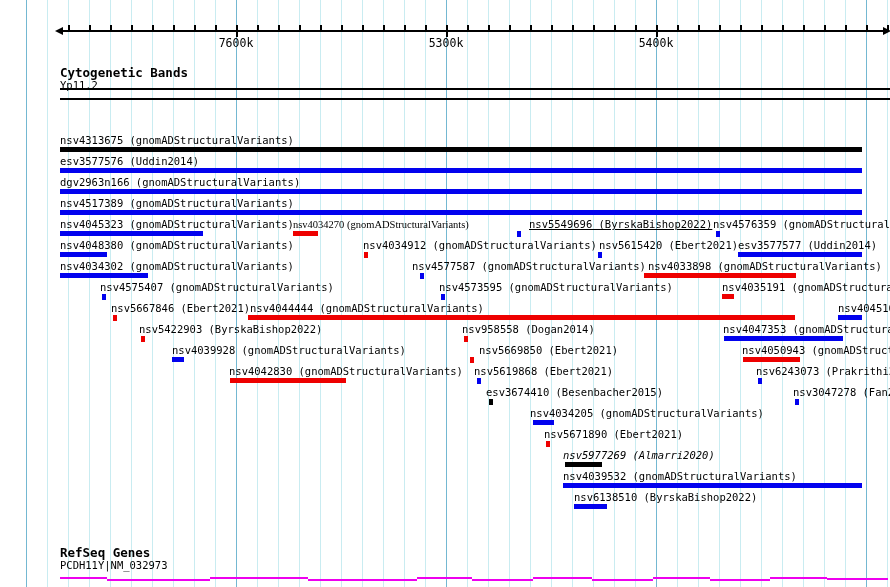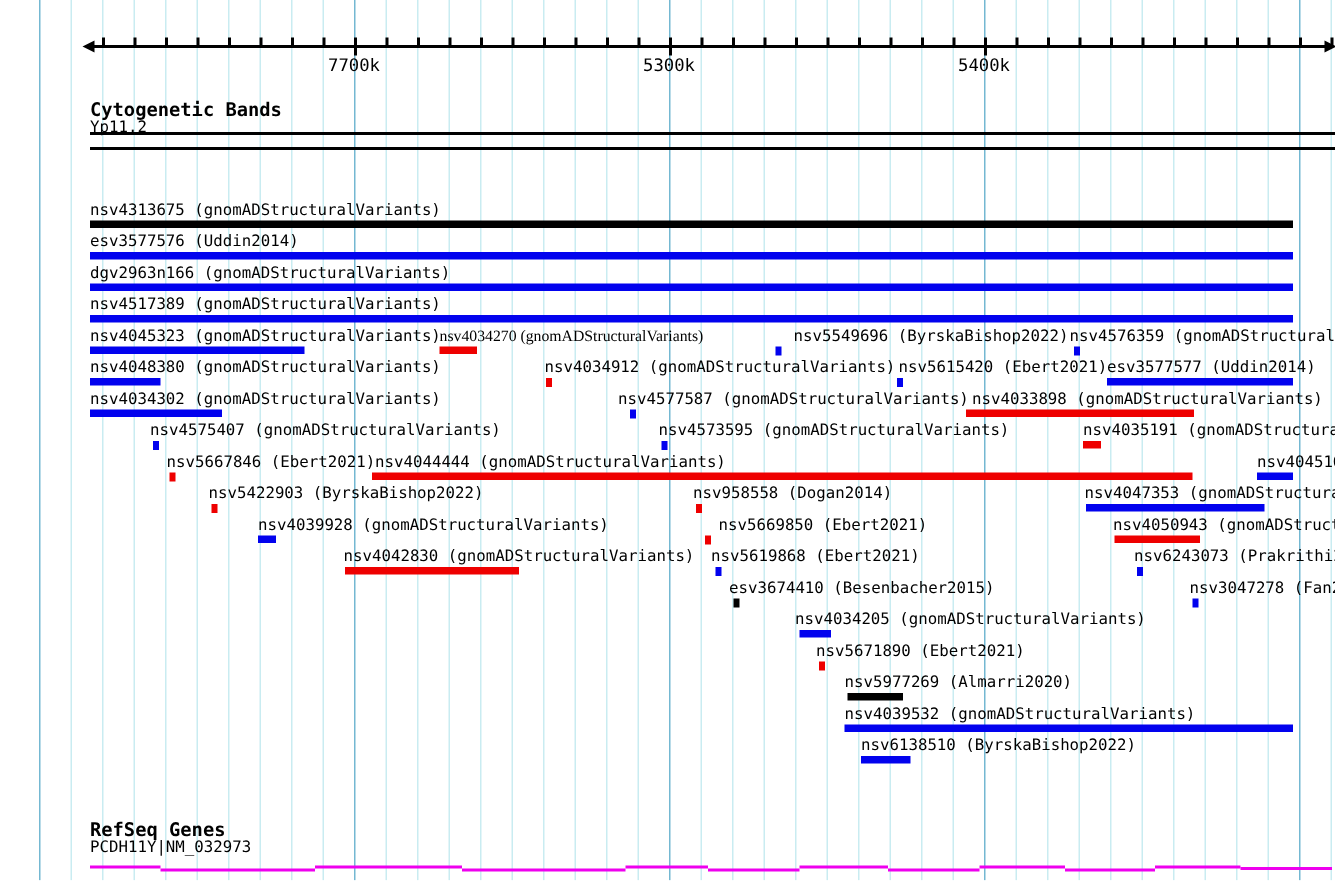--- a/index.html
+++ b/index.html
@@ -124,21 +124,21 @@
       <div class="rtick minor" style="left: 719px;"></div>
       <div class="rtick minor" style="left: 740px;"></div>
       <div class="rtick minor" style="left: 761px;"></div>
       <div class="rtick minor" style="left: 782px;"></div>
       <div class="rtick minor" style="left: 803px;"></div>
       <div class="rtick minor" style="left: 824px;"></div>
       <div class="rtick minor" style="left: 845px;"></div>
       <div class="rtick minor" style="left: 866px;"></div>
       <div class="rtick minor" style="left: 887px;"></div>
       <div class="rtick major" style="left: 236px;"></div>
-      <div class="rtick-label" style="left: 236px;">7700k</div>
+      <div class="rtick-label" style="left: 236px;">7600k</div>
       <div class="rtick major" style="left: 446px;"></div>
       <div class="rtick-label" style="left: 446px;">5300k</div>
       <div class="rtick major" style="left: 656px;"></div>
       <div class="rtick-label" style="left: 656px;">5400k</div>
     </div>
 
   <div class="txt section-title cyto-title">Cytogenetic Bands</div>
   <div class="txt band-label">Yp11.2</div>
   <div class="band-line top"></div>
   <div class="band-line bottom"></div>
@@ -149,21 +149,21 @@
       <div class="vlabel" style="left: 60px; top: 155px;">esv3577576 (Uddin2014)</div>
       <div class="vbar" style="left: 60px; width: 802px; top: 168px; height: 5px; background: rgb(2, 2, 238);"></div>
       <div class="vlabel" style="left: 60px; top: 176px;">dgv2963n166 (gnomADStructuralVariants)</div>
       <div class="vbar" style="left: 60px; width: 802px; top: 189px; height: 5px; background: rgb(2, 2, 238);"></div>
       <div class="vlabel" style="left: 60px; top: 197px;">nsv4517389 (gnomADStructuralVariants)</div>
       <div class="vbar" style="left: 60px; width: 802px; top: 210px; height: 5px; background: rgb(2, 2, 238);"></div>
       <div class="vlabel" style="left: 60px; top: 218px;">nsv4045323 (gnomADStructuralVariants)</div>
       <div class="vbar" style="left: 60px; width: 143px; top: 231px; height: 5px; background: rgb(2, 2, 238);"></div>
       <div class="vlabel" style="left: 293px; top: 218px; font-family: Liberation Serif, serif;">nsv4034270 (gnomADStructuralVariants)</div>
       <div class="vbar" style="left: 293px; width: 25px; top: 231px; height: 5px; background: rgb(238, 0, 0);"></div>
-      <div class="vlabel" style="left: 529px; top: 218px;">nsv5549696 (ByrskaBishop2022)</div>
+      <div class="vlabel" style="left: 529px; top: 218px; text-decoration: underline;">nsv5549696 (ByrskaBishop2022)</div>
       <div class="vbar" style="left: 517px; width: 4px; top: 231px; height: 6px; background: rgb(2, 2, 238);"></div>
       <div class="vlabel" style="left: 713px; top: 218px;">nsv4576359 (gnomADStructuralV</div>
       <div class="vbar" style="left: 716px; width: 4px; top: 231px; height: 6px; background: rgb(2, 2, 238);"></div>
       <div class="vlabel" style="left: 60px; top: 239px;">nsv4048380 (gnomADStructuralVariants)</div>
       <div class="vbar" style="left: 60px; width: 47px; top: 252px; height: 5px; background: rgb(2, 2, 238);"></div>
       <div class="vlabel" style="left: 363px; top: 239px;">nsv4034912 (gnomADStructuralVariants)</div>
       <div class="vbar" style="left: 364px; width: 4px; top: 252px; height: 6px; background: rgb(238, 0, 0);"></div>
       <div class="vlabel" style="left: 599px; top: 239px;">nsv5615420 (Ebert2021)</div>
       <div class="vbar" style="left: 598px; width: 4px; top: 252px; height: 6px; background: rgb(2, 2, 238);"></div>
       <div class="vlabel" style="left: 738px; top: 239px;">esv3577577 (Uddin2014)</div>
@@ -205,21 +205,21 @@
       <div class="vlabel" style="left: 756px; top: 365px;">nsv6243073 (Prakrithi2</div>
       <div class="vbar" style="left: 758px; width: 4px; top: 378px; height: 6px; background: rgb(2, 2, 238);"></div>
       <div class="vlabel" style="left: 486px; top: 386px;">esv3674410 (Besenbacher2015)</div>
       <div class="vbar" style="left: 489px; width: 4px; top: 399px; height: 6px; background: rgb(0, 0, 0);"></div>
       <div class="vlabel" style="left: 793px; top: 386px;">nsv3047278 (Fan2</div>
       <div class="vbar" style="left: 795px; width: 4px; top: 399px; height: 6px; background: rgb(2, 2, 238);"></div>
       <div class="vlabel" style="left: 530px; top: 407px;">nsv4034205 (gnomADStructuralVariants)</div>
       <div class="vbar" style="left: 533px; width: 21px; top: 420px; height: 5px; background: rgb(2, 2, 238);"></div>
       <div class="vlabel" style="left: 544px; top: 428px;">nsv5671890 (Ebert2021)</div>
       <div class="vbar" style="left: 546px; width: 4px; top: 441px; height: 6px; background: rgb(238, 0, 0);"></div>
-      <div class="vlabel" style="left: 563px; top: 449px;">nsv5977269 (Almarri2020)</div>
+      <div class="vlabel" style="left: 563px; top: 449px; font-style: italic;">nsv5977269 (Almarri2020)</div>
       <div class="vbar" style="left: 565px; width: 37px; top: 462px; height: 5px; background: rgb(0, 0, 0);"></div>
       <div class="vlabel" style="left: 563px; top: 470px;">nsv4039532 (gnomADStructuralVariants)</div>
       <div class="vbar" style="left: 563px; width: 299px; top: 483px; height: 5px; background: rgb(2, 2, 238);"></div>
       <div class="vlabel" style="left: 574px; top: 491px;">nsv6138510 (ByrskaBishop2022)</div>
       <div class="vbar" style="left: 574px; width: 33px; top: 504px; height: 5px; background: rgb(2, 2, 238);"></div>
     </div>
 
   <div class="txt section-title refseq-title">RefSeq Genes</div>
   <div class="txt gene-label">PCDH11Y|NM_032973</div>
   <div id="gene-layer">

